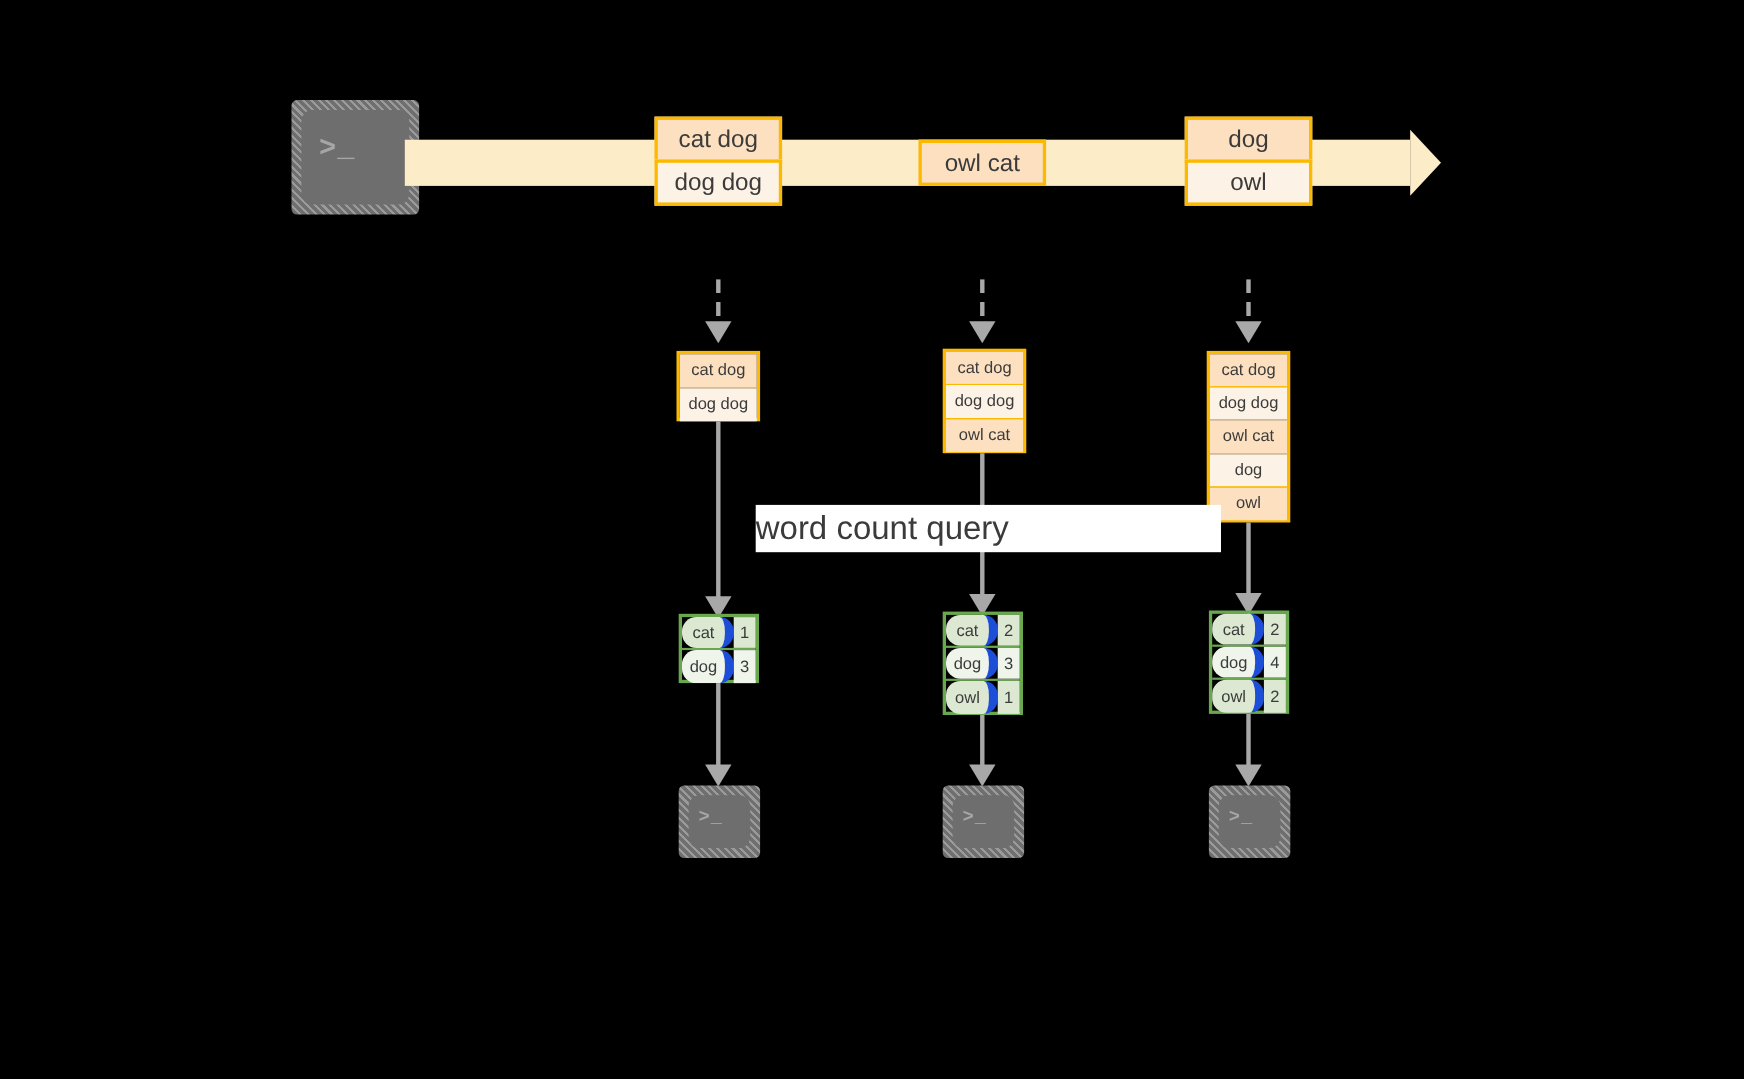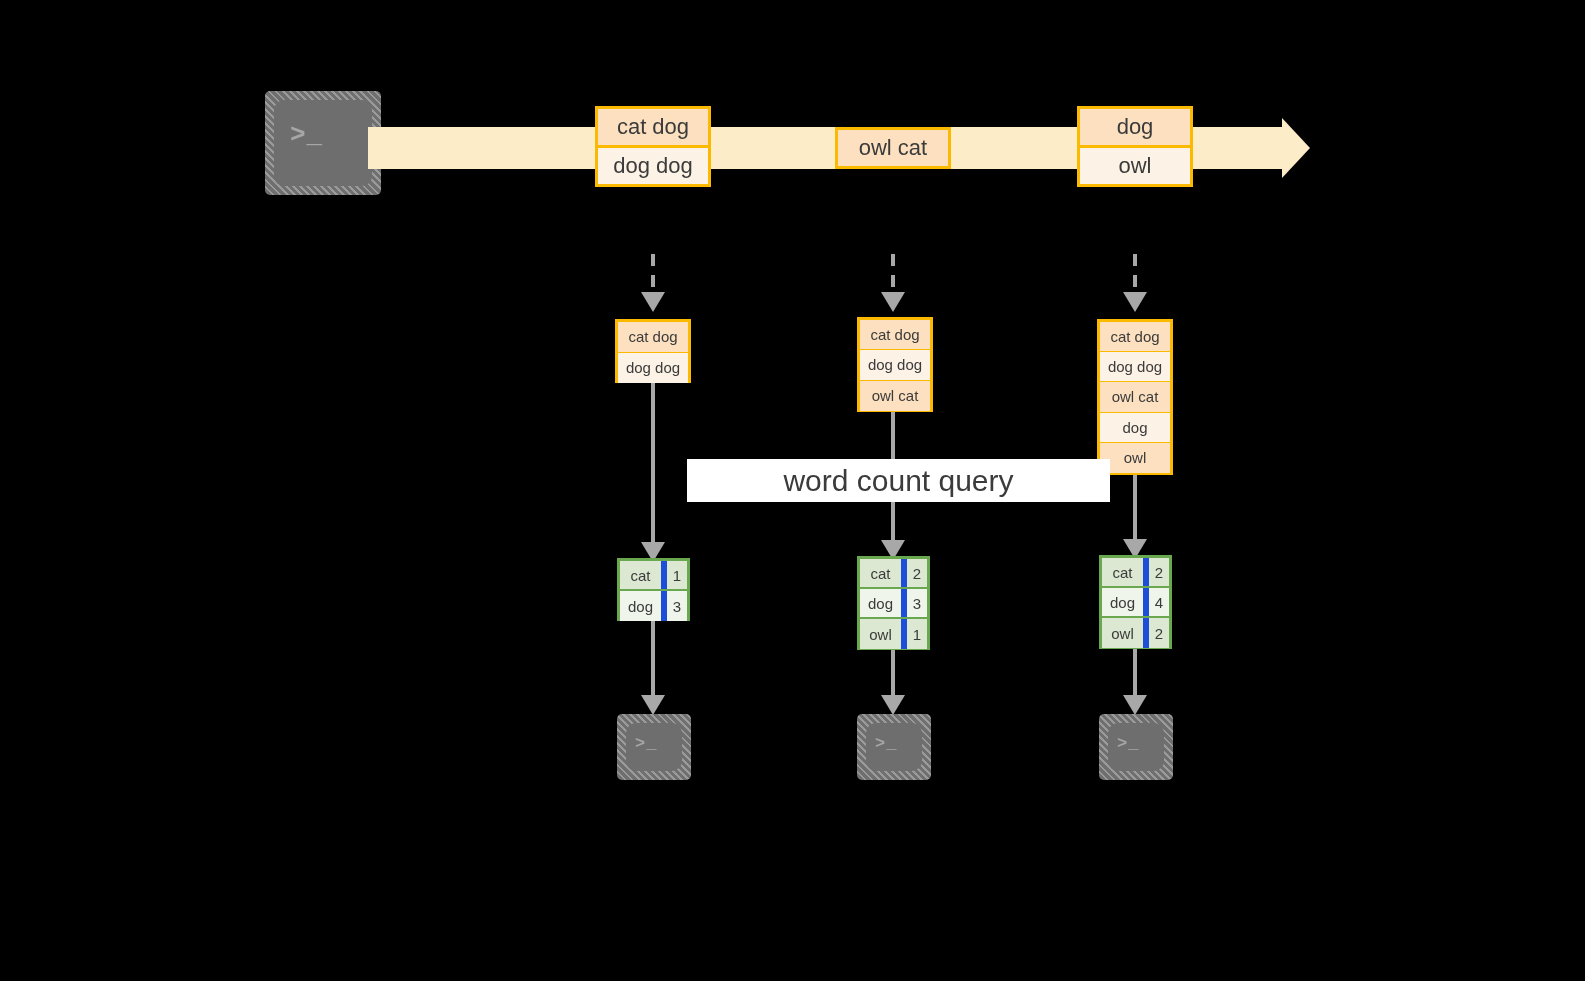--- a/index.html
+++ b/index.html
@@ -116,21 +116,22 @@
   .table .cell {
     box-sizing: border-box;
     display: flex;
     align-items: center;
     justify-content: center;
     background: #dce8d2;
     white-space: nowrap;
   }
   .table .trow.alt .cell { background: #eff5ea; }
   .table .cell.word {
-    border-right: 6px solid #1d4ed8;
+    border-right: 8px solid #1d4ed8;
+    border-radius: 13px;
   }
 
   
   .aline {
     position: absolute;
     background: #a8a8a8;
     width: 4px;
   }
   .adash {
     position: absolute;
@@ -147,21 +148,20 @@
     border-color: #a8a8a8 transparent transparent transparent;
     border-width: 20px 12px 0 12px;
   }
 
   
   .banner {
     position: absolute;
     background: #ffffff;
     display: flex;
     align-items: center;
-    justify-content: center;
     white-space: nowrap;
     color: #3b3b3b;
   }
 </style>
 </head>
 <body>
 
 <div id="stage">
 
   <div class="terminal" style="left:265px; top:91px; width:116px; height:104px;">

